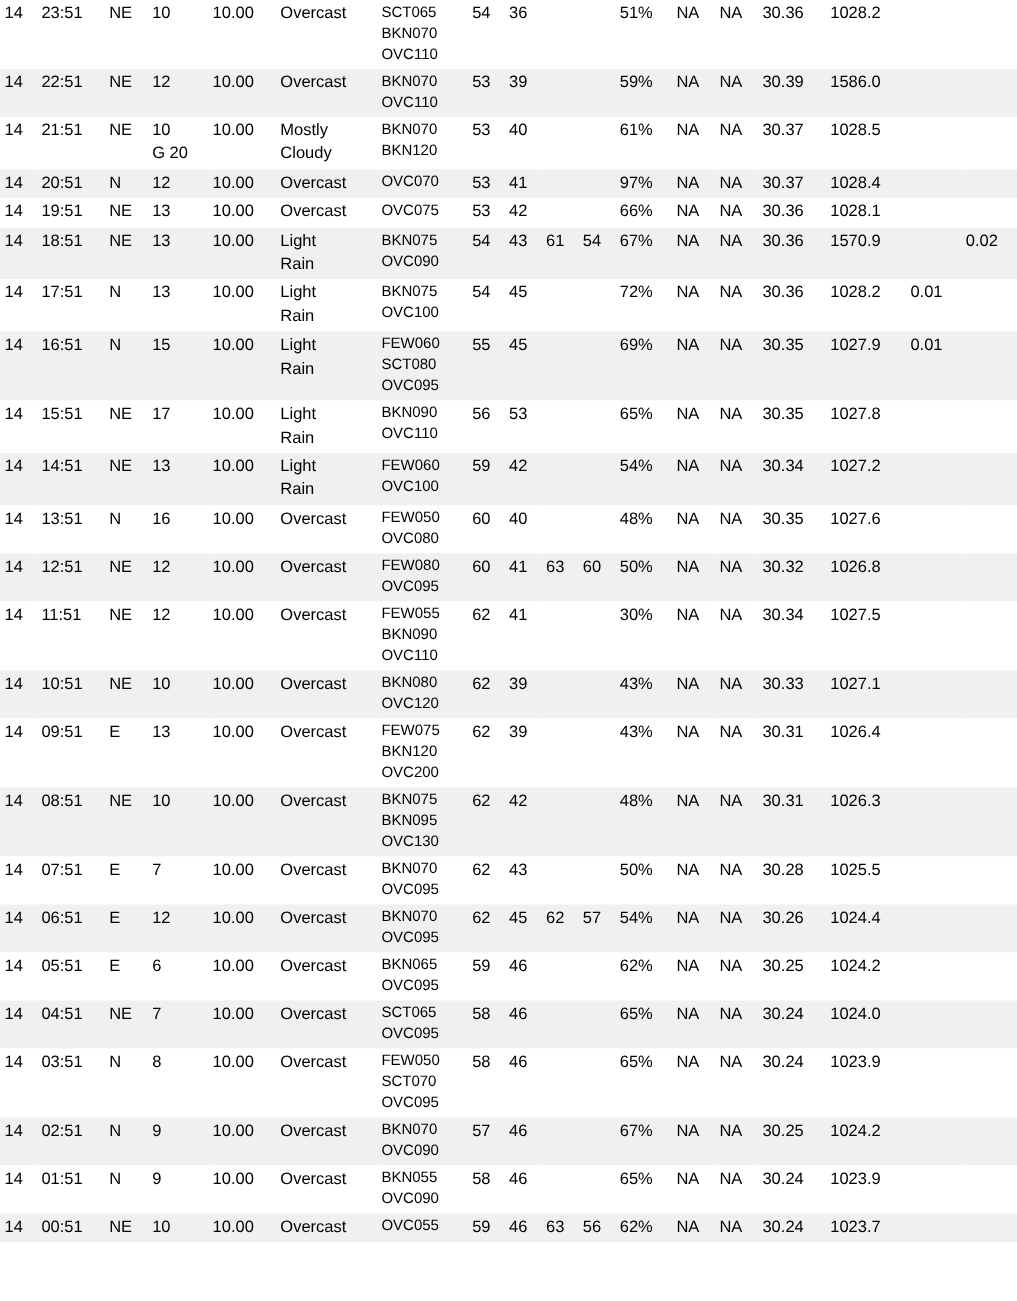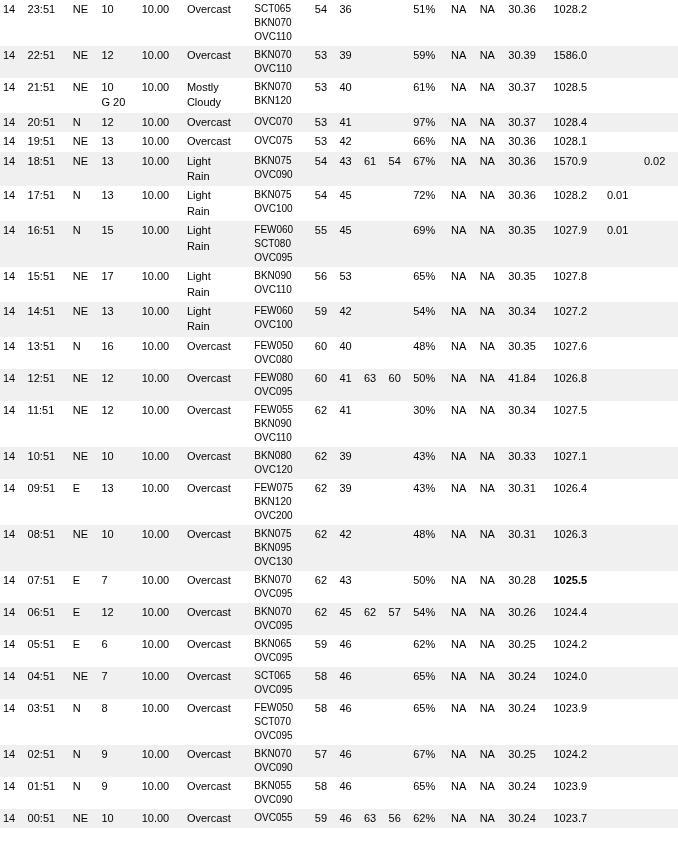--- a/index.html
+++ b/index.html
@@ -282,21 +282,21 @@
         <td class="wrap" style="white-space: pre-line;">Overcast</td>
         <td class="wrap" style="white-space: pre-line; max-width: 70px; font-size: 10px;">FEW080
 OVC095</td>
         <td style="white-space: nowrap;">60</td>
         <td style="white-space: nowrap;">41</td>
         <td style="white-space: nowrap;">63</td>
         <td style="white-space: nowrap;">60</td>
         <td style="white-space: nowrap;">50%</td>
         <td style="white-space: nowrap;">NA</td>
         <td style="white-space: nowrap;">NA</td>
-        <td style="white-space: nowrap;">41.84</td>
+        <td style="white-space: nowrap;">30.32</td>
         <td style="white-space: nowrap;">1026.8</td>
         <td style="white-space: nowrap;"></td>
         <td style="white-space: nowrap;"></td>
       </tr>
       <tr>
         <td style="white-space: nowrap;">14</td>
         <td style="white-space: nowrap;">11:51</td>
         <td style="white-space: nowrap;">NE</td>
         <td class="wrap" style="white-space: pre-line;">12</td>
         <td style="white-space: nowrap;">10.00</td>
@@ -391,21 +391,21 @@
         <td class="wrap" style="white-space: pre-line; max-width: 70px; font-size: 10px;">BKN070
 OVC095</td>
         <td style="white-space: nowrap;">62</td>
         <td style="white-space: nowrap;">43</td>
         <td style="white-space: nowrap;"></td>
         <td style="white-space: nowrap;"></td>
         <td style="white-space: nowrap;">50%</td>
         <td style="white-space: nowrap;">NA</td>
         <td style="white-space: nowrap;">NA</td>
         <td style="white-space: nowrap;">30.28</td>
-        <td style="white-space: nowrap; font-weight: bold;">1025.5</td>
+        <td style="white-space: nowrap;">1025.5</td>
         <td style="white-space: nowrap;"></td>
         <td style="white-space: nowrap;"></td>
       </tr>
       <tr>
         <td style="white-space: nowrap;">14</td>
         <td style="white-space: nowrap;">06:51</td>
         <td style="white-space: nowrap;">E</td>
         <td class="wrap" style="white-space: pre-line;">12</td>
         <td style="white-space: nowrap;">10.00</td>
         <td class="wrap" style="white-space: pre-line;">Overcast</td>

